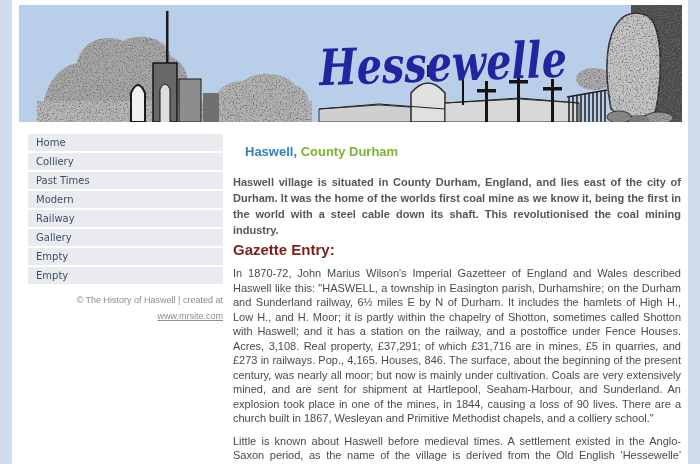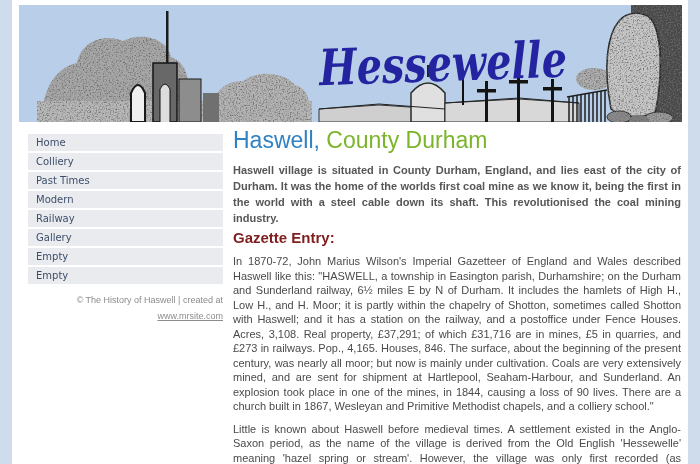--- a/index.html
+++ b/index.html
@@ -38,21 +38,21 @@
   .credit{
     margin-top:8px;padding-left:2px;
     font-size:9px;line-height:16px;color:var(--muted-text);text-align:right;
   }
   .credit a{color:var(--muted-text);text-decoration:underline;cursor:pointer;}
   
   .content{
     position:absolute;left:221px;top:130px;width:448px;
   }
   h1.page-title{
-    margin:0;font-size:23px;line-height:20px;font-weight:normal;
+    margin:12px;font-size:13px;line-height:20px;font-weight:bold;
     font-family:"Liberation Sans",sans-serif;letter-spacing:0;
   }
   .t-blue{color:var(--title-blue);}
   .t-green{color:var(--title-green);}
   p.intro{
     margin:12px 0 0 0;font-size:11px;line-height:16px;font-weight:bold;
     color:var(--intro-text);text-align:justify;
   }
   h2.gazette-heading{
     margin:4px 0 0 0;font-size:15px;line-height:16px;font-weight:bold;

